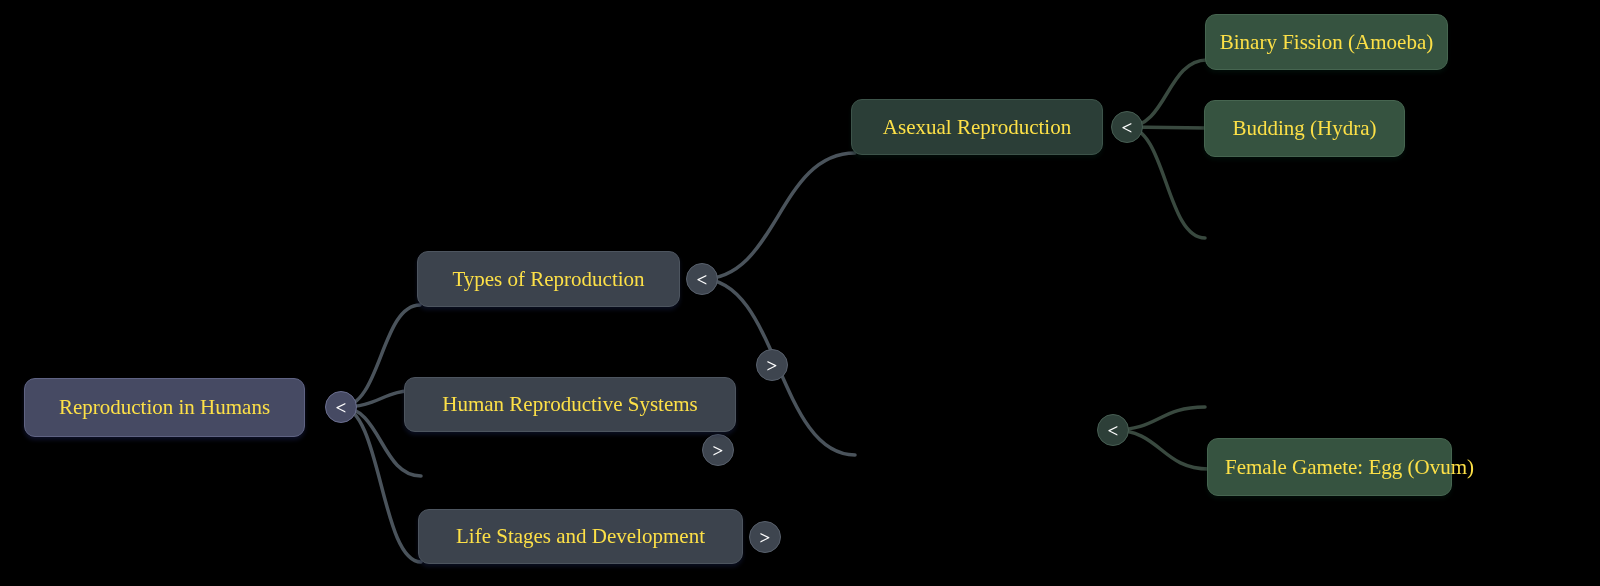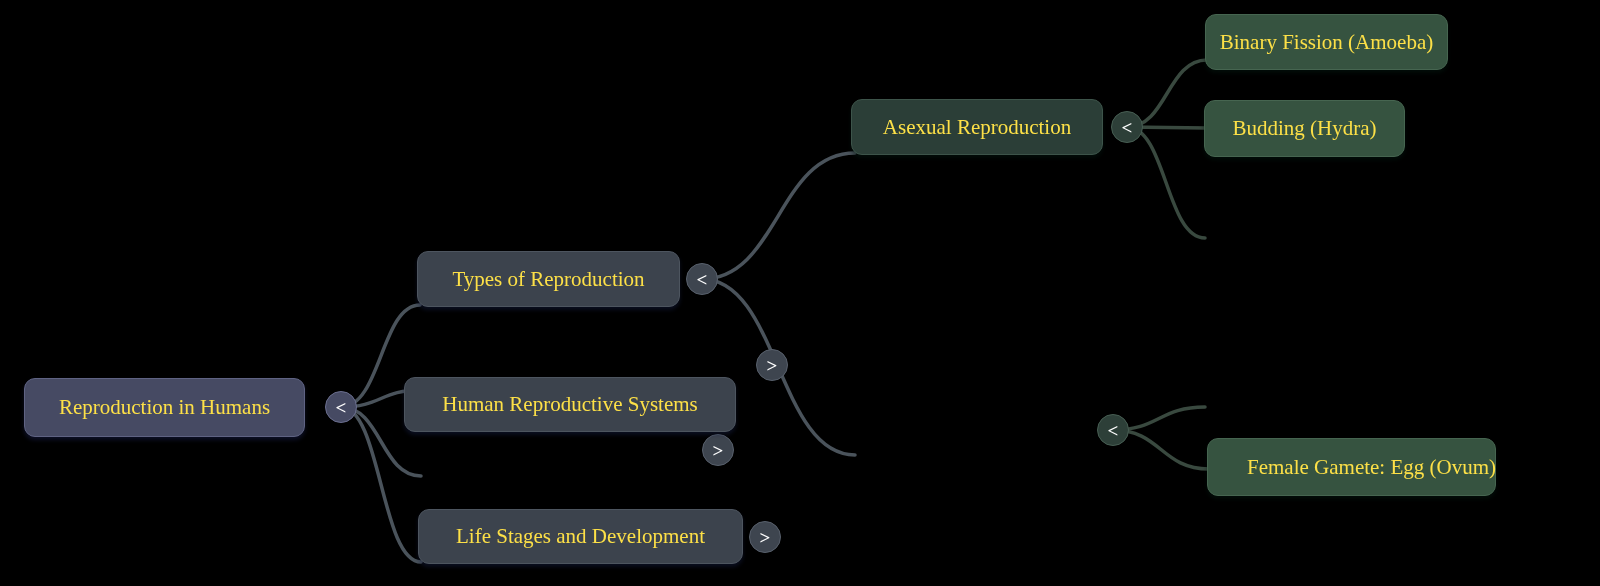--- a/index.html
+++ b/index.html
@@ -82,17 +82,17 @@
   <div class="node n-gparent" style="left:851px;top:99px;width:252px;height:56px;">
       <span>Asexual Reproduction</span>
     </div>
 
   <div class="node n-gleaf" style="left:1205px;top:14px;width:243px;height:56px;">
       <span>Binary Fission (Amoeba)</span>
     </div>
   <div class="node n-gleaf" style="left:1204px;top:100px;width:201px;height:57px;">
       <span>Budding (Hydra)</span>
     </div>
-  <div class="node n-gleaf" style="left:1207px;top:438px;width:289px;height:58px;padding-left:40px;">
+  <div class="node n-gleaf" style="left:1207px;top:438px;width:245px;height:58px;padding-left:40px;">
       <span>Female Gamete: Egg (Ovum)</span>
     </div>
 
 </div>
 
 </body></html>

